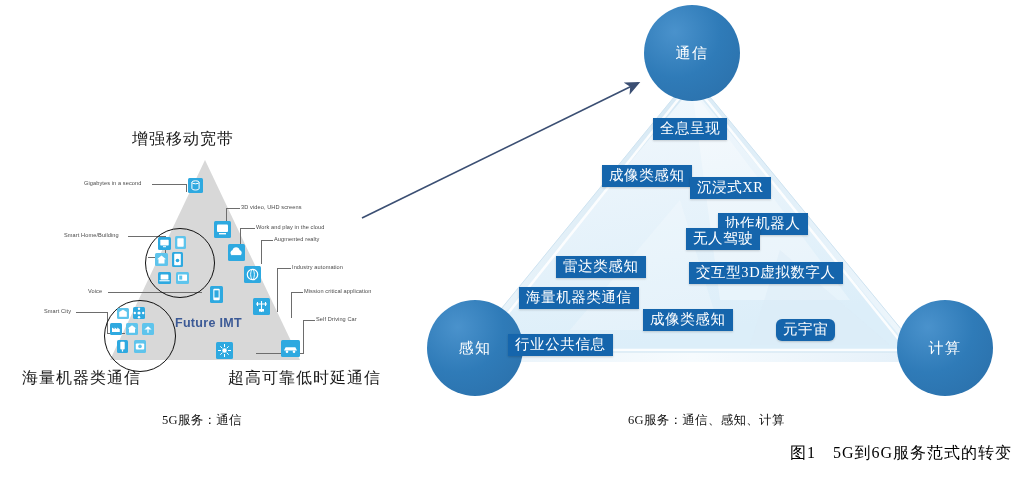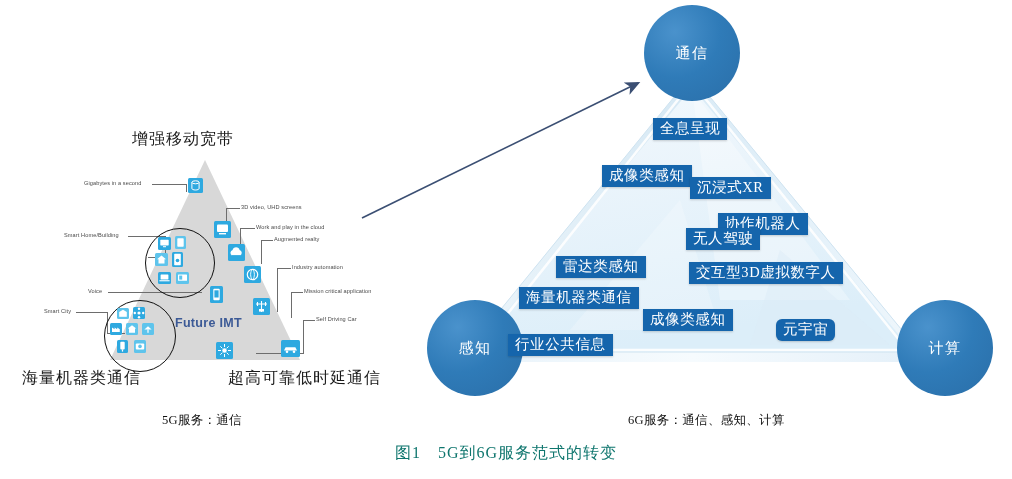--- a/index.html
+++ b/index.html
@@ -101,22 +101,22 @@
 
   
   .sub-caption{
     position:absolute;font-size:12.5px;color:#111;
     font-family:"Liberation Serif","DejaVu Serif",serif;
     letter-spacing:.3px;white-space:nowrap;
   }
   #caption-5g{left:162px;top:412px;}
   #caption-6g{left:628px;top:412px;}
   #fig-caption{
-    position:absolute;left:0;top:443px;width:1012px;text-align:center;
-    font-size:16px;color:#0f766e;letter-spacing:1px;
+    position:absolute;left:0;top:443px;width:1012px;text-align:right;
+    font-size:16px;color:#000000;letter-spacing:1px;
     font-family:"Liberation Serif","DejaVu Serif",serif;
   }
 </style>
 </head>
 <body>
 
 <div id="root">
 
   <div id="left-panel">
 

